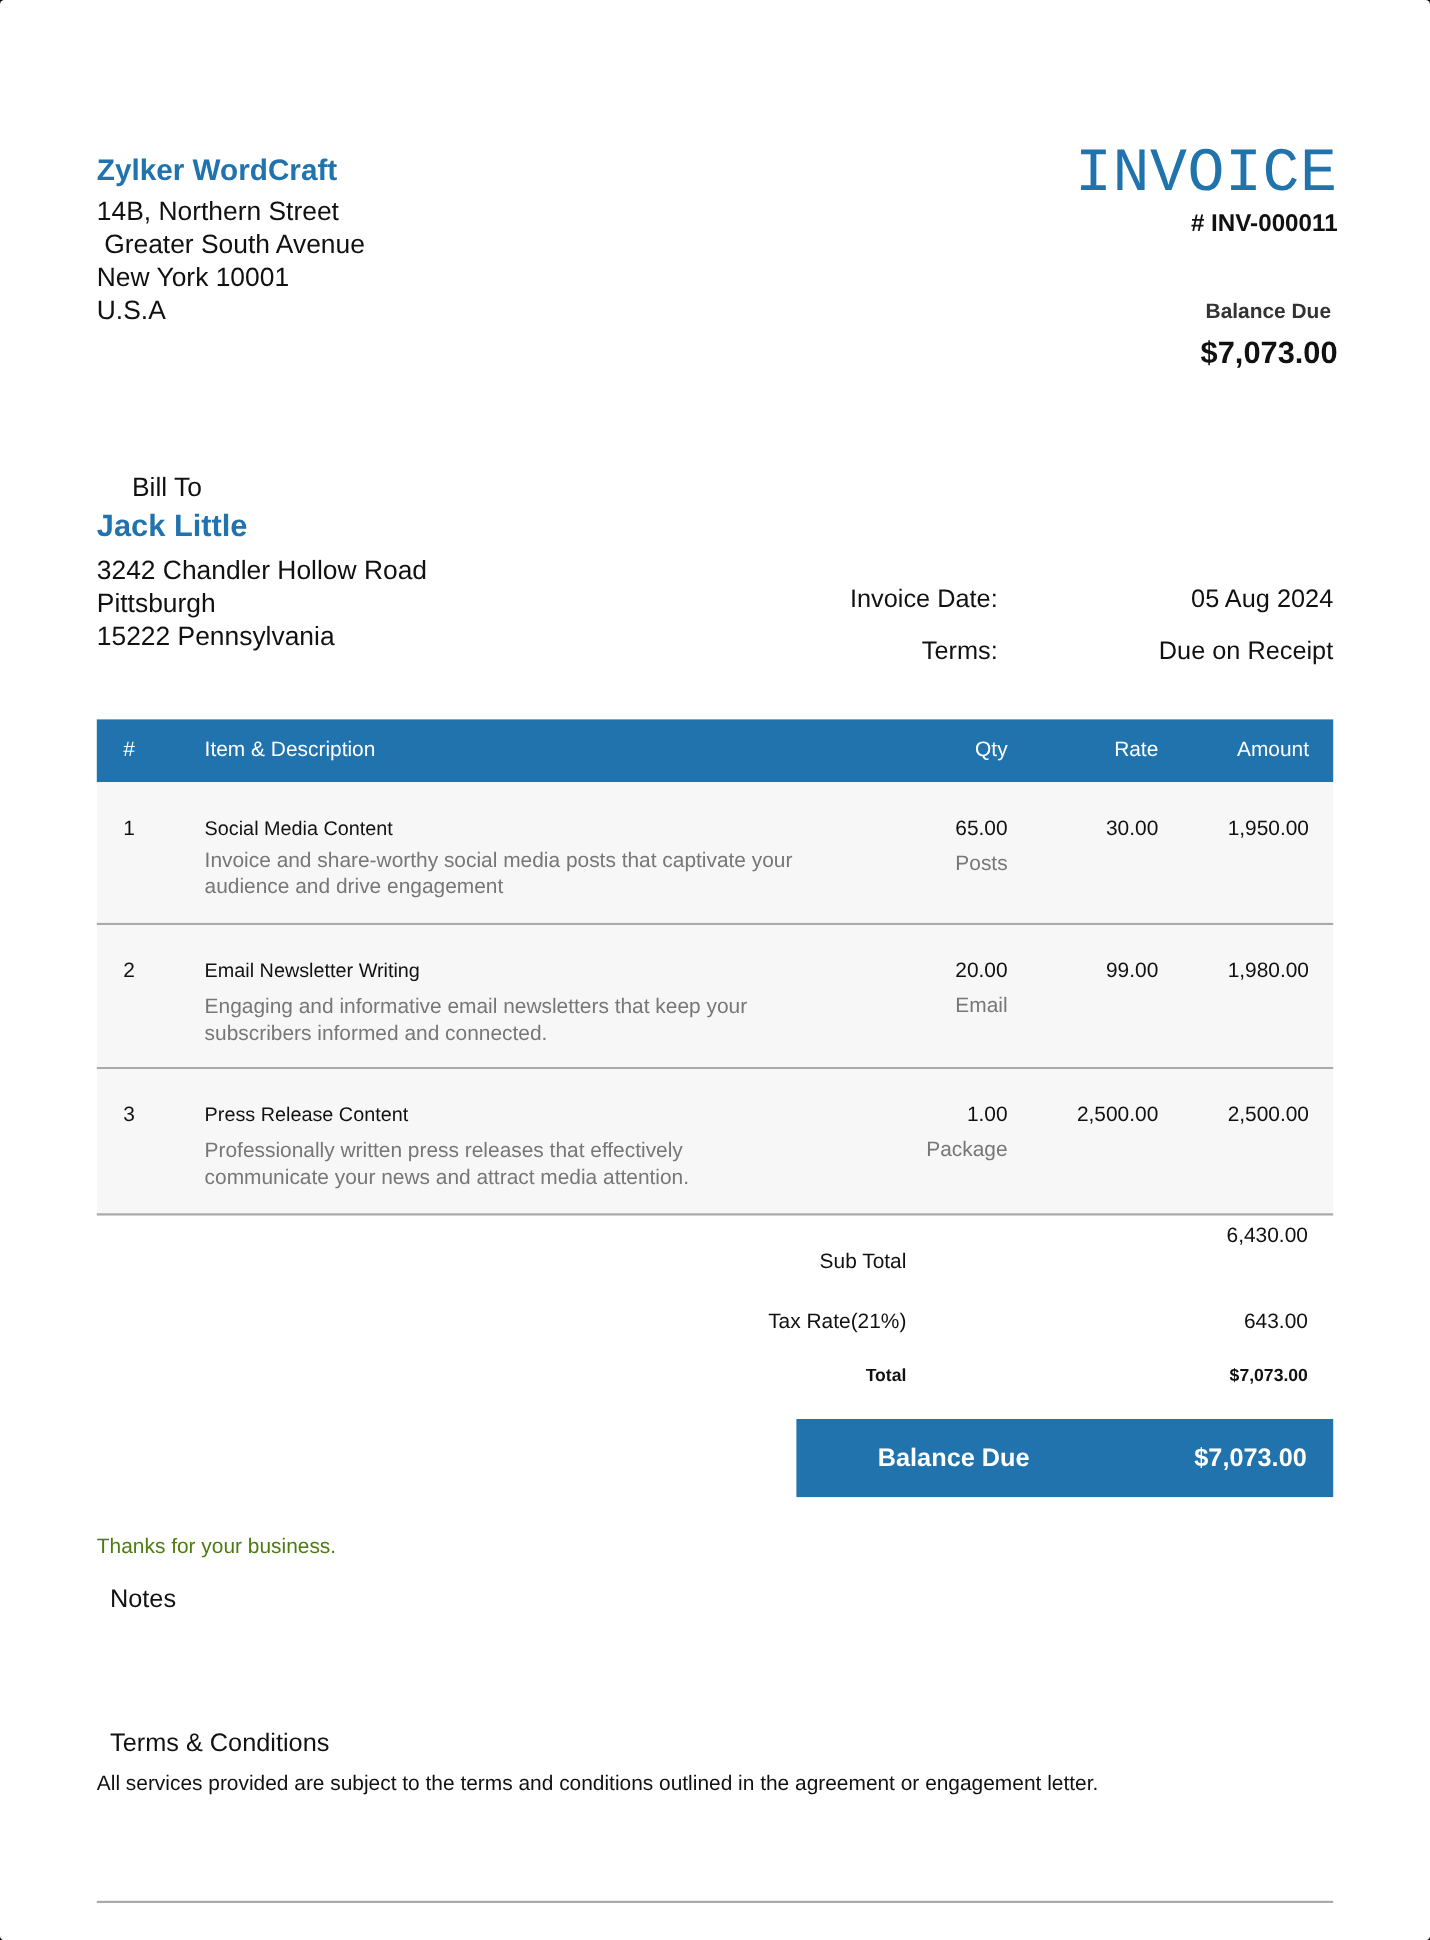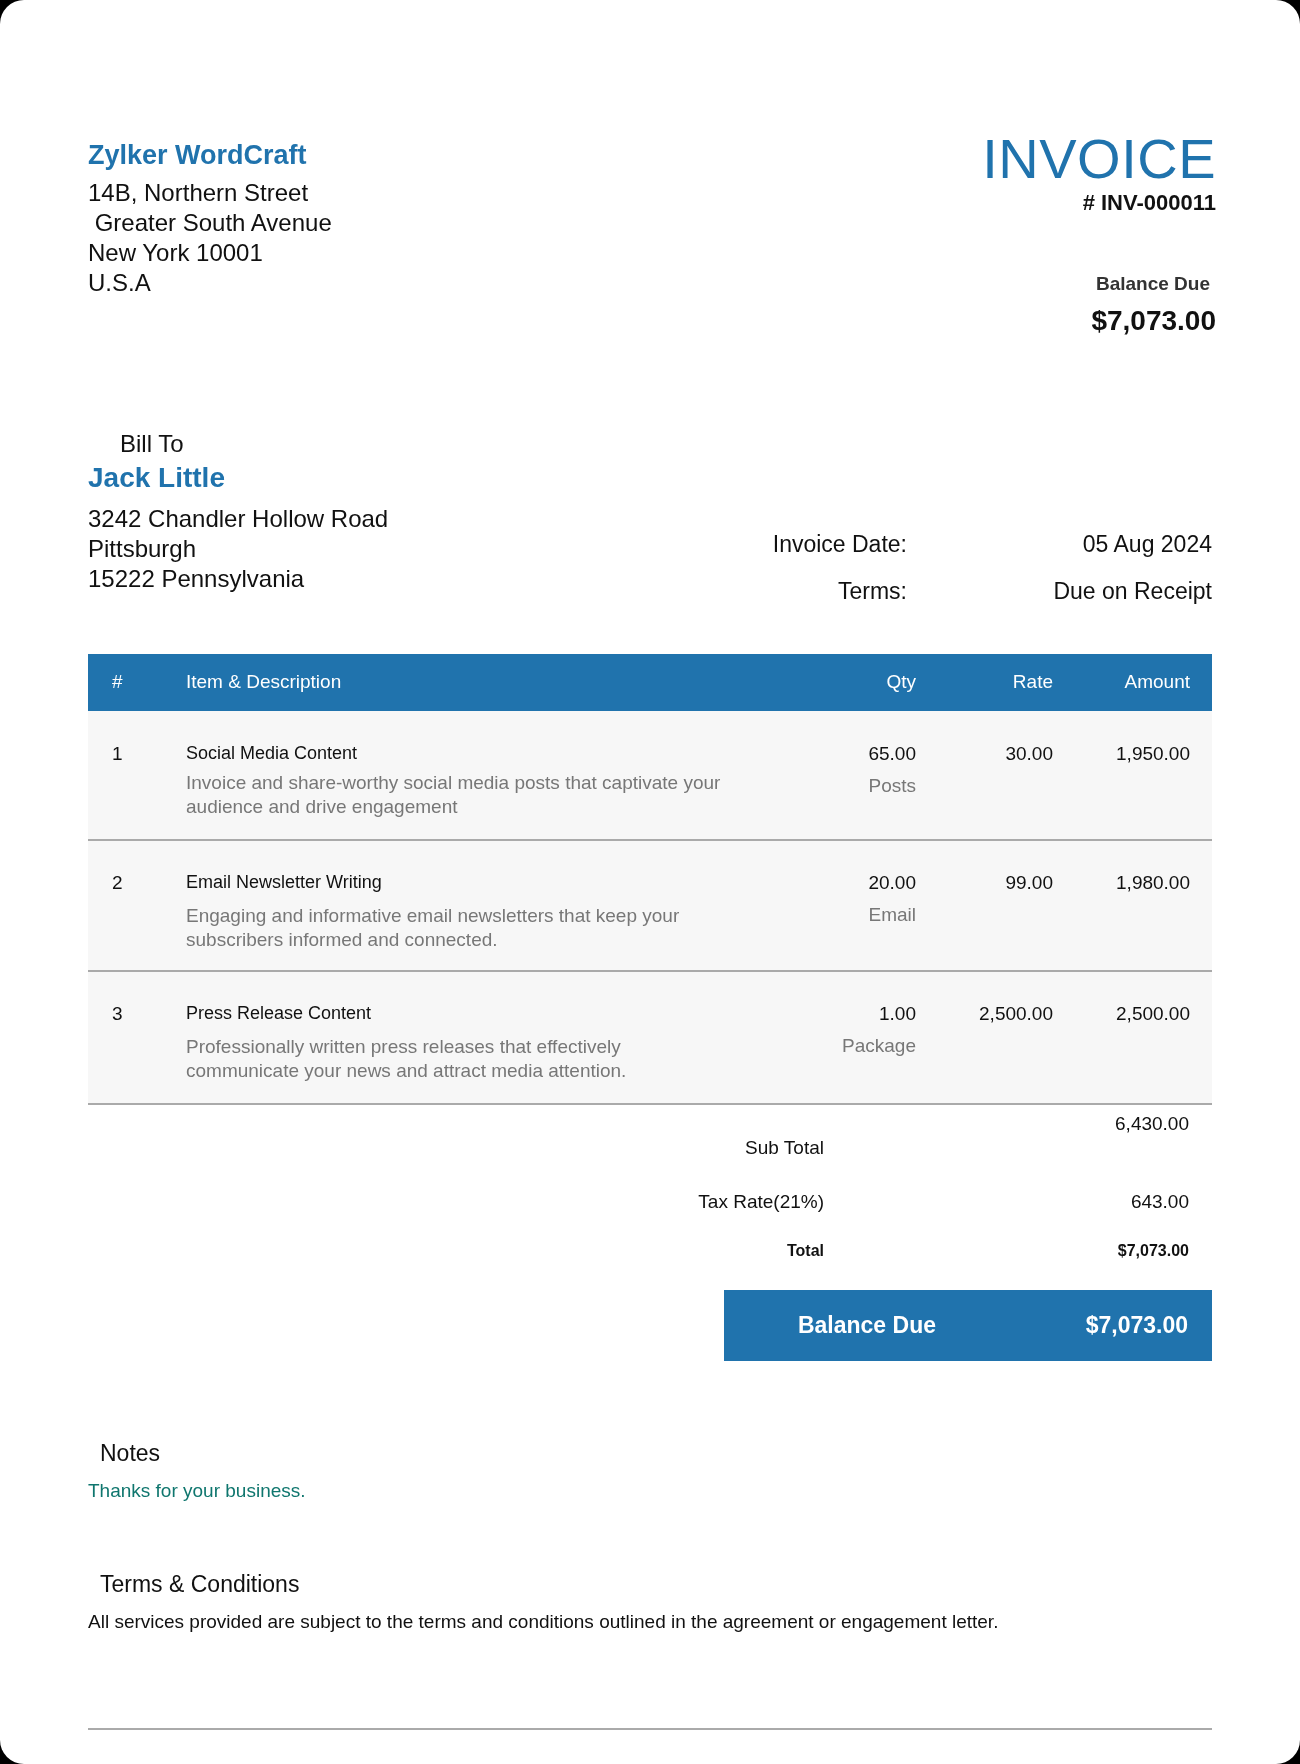--- a/index.html
+++ b/index.html
@@ -4,27 +4,27 @@
 <style>
   html, body { margin: 0; padding: 0; }
   body {
     width: 1300px; height: 1764px; background: #000;
     font-family: "Liberation Sans", "DejaVu Sans", sans-serif;
     color: #111;
     position: relative; overflow: hidden;
   }
   .page {
     position: absolute; left: 0; top: 0; width: 1300px; height: 1764px;
-    background: #fff; border-radius: 24px;
+    background: #fff; border-radius: 4px;
   }
   .abs { position: absolute; white-space: nowrap; }
   .blue { color: #2073ad; }
   .company-name { left: 88px; top: 140px; font-size: 27px; font-weight: bold; }
   .addr-line { left: 88px; font-size: 24px; color: #111; }
-  .invoice-title { right: 84px; top: 126px; font-size: 56px; font-weight: normal; letter-spacing: 0.5px; }
+  .invoice-title { right: 84px; top: 126px; font-size: 56px; font-weight: normal; letter-spacing: 0.5px; font-family: Liberation Mono, monospace; }
   .invoice-num { right: 84px; top: 190px; font-size: 22px; font-weight: bold; }
   .bal-label { right: 90px; top: 273px; font-size: 19px; color: #333; font-weight: bold; }
   .bal-amount { right: 84px; top: 305px; font-size: 28px; font-weight: bold; }
   .billto-label { left: 88px; top: 430px; font-size: 24px; margin-left: 32px; }
   .billto-name { left: 88px; top: 462px; font-size: 28px; font-weight: bold; }
   .meta-label { right: 393px; font-size: 23px; text-align: right; }
   .meta-value { right: 88px; font-size: 23px; text-align: right; }
 
   .table { position: absolute; left: 88px; top: 654px; width: 1124px; }
   .thead { height: 57px; background: #2073ad; color: #fff; position: relative; font-size: 19px; }
@@ -127,19 +127,19 @@
   <div class="abs tot-value" style="top:1191px">643.00</div>
   <div class="abs tot-label tot-bold" style="top:1242px">Total</div>
   <div class="abs tot-value tot-bold" style="top:1242px">$7,073.00</div>
 
   <div class="baldue-box">
     <span style="right:276px">Balance Due</span>
     <span style="right:24px">$7,073.00</span>
   </div>
 
   <div class="abs section-title" style="top:1440px">Notes</div>
-  <div class="abs section-text" style="top:1480px; color:#0f766e">Thanks for your business.</div>
+  <div class="abs section-text" style="top:1396px; color:#4d7c0f">Thanks for your business.</div>
 
   <div class="abs section-title" style="top:1571px">Terms &amp; Conditions</div>
   <div class="abs section-text" style="top:1611px; color:#111">All services provided are subject to the terms and conditions outlined in the agreement or engagement letter.</div>
 
   <div class="divider" style="top:1728px"></div>
 </div>
 
 </body></html>

